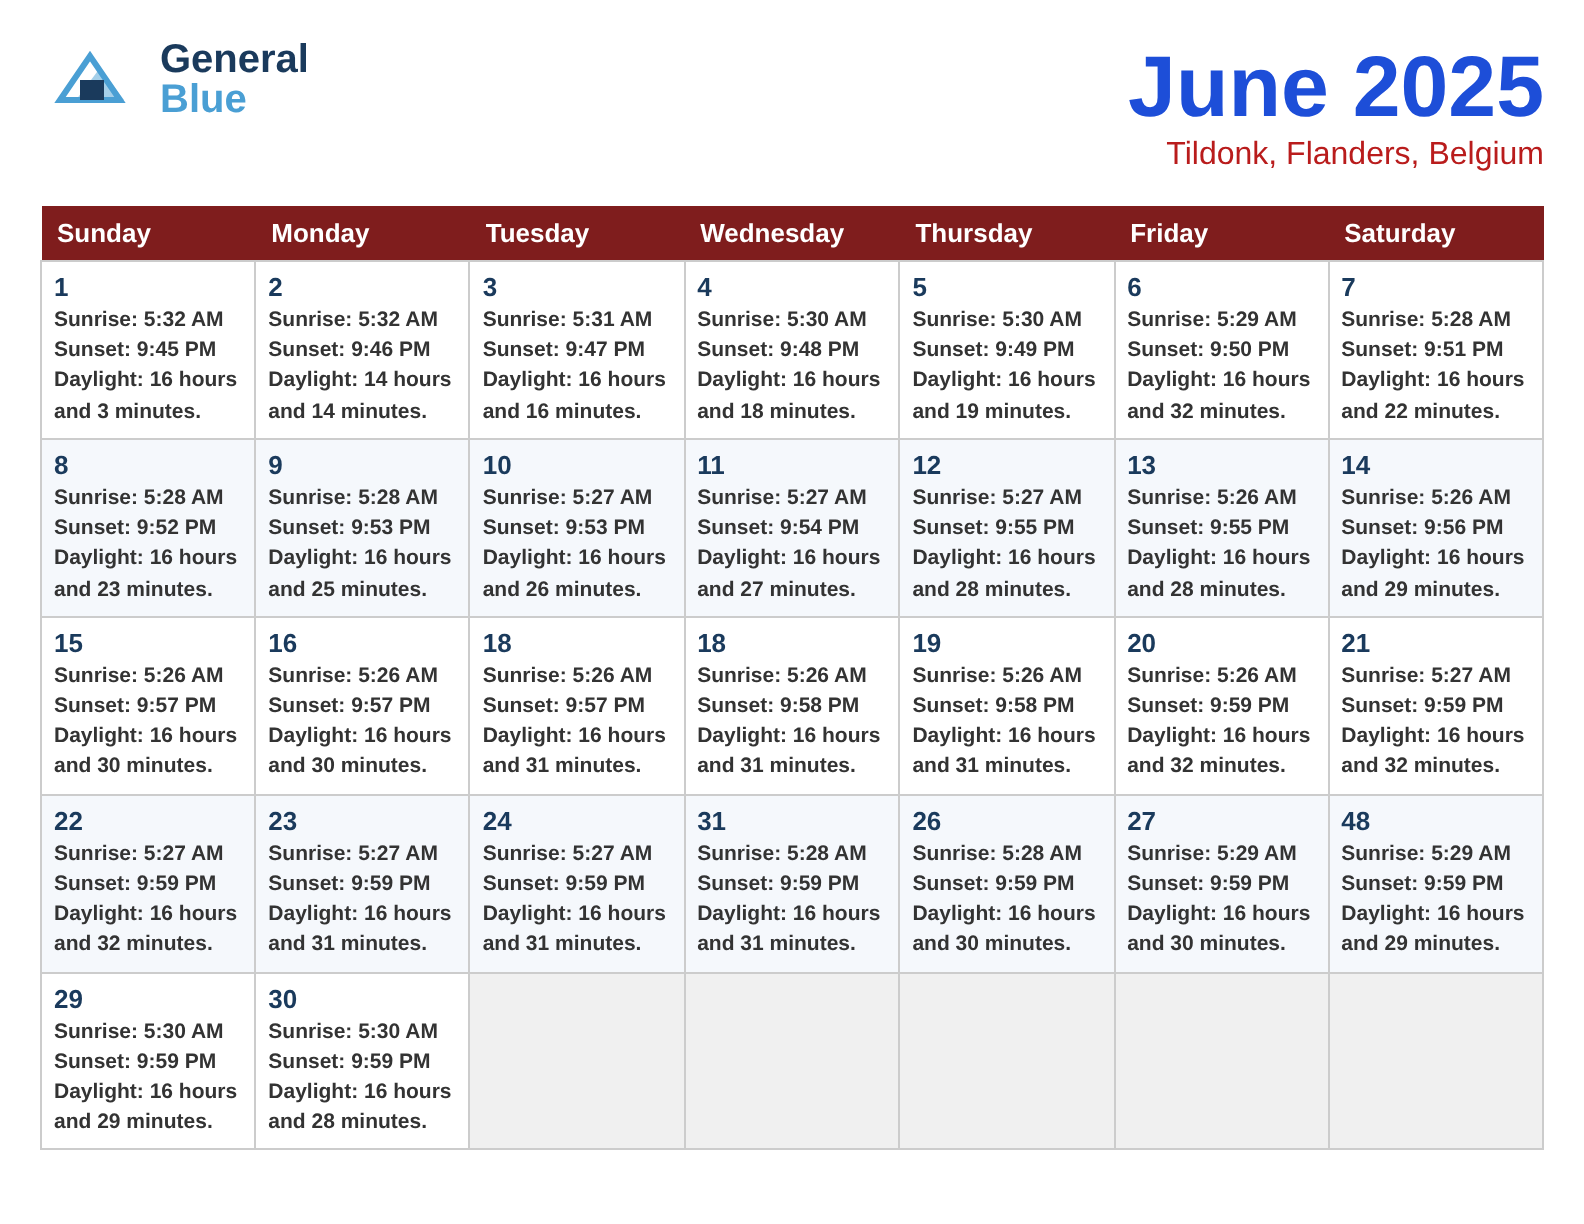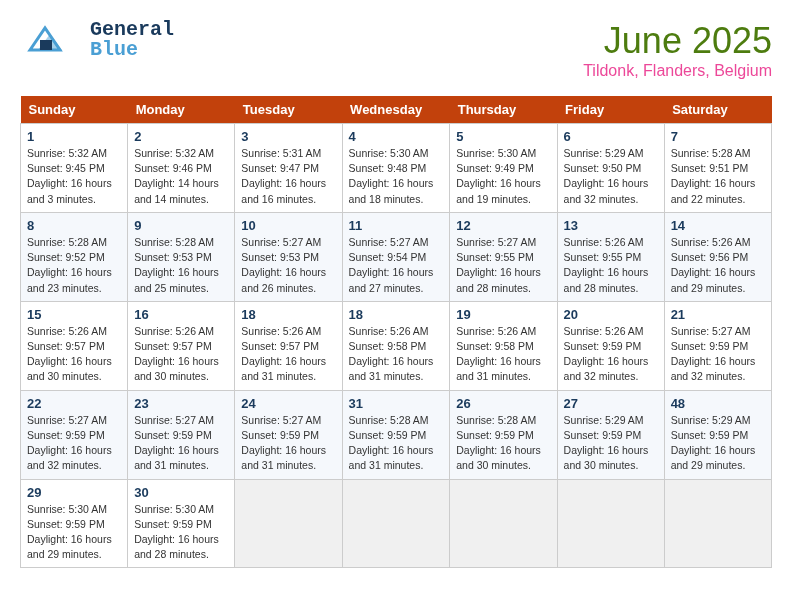--- a/index.html
+++ b/index.html
@@ -13,35 +13,35 @@
     .header-section {
       display: flex;
       justify-content: space-between;
       align-items: flex-start;
       margin-bottom: 16px;
     }
     .title-section {
       text-align: right;
     }
     .month-title {
-      font-size: 36px;
-      font-weight: normal;
-      color: #4d7c0f;
+      font-size: 43px;
+      font-weight: bold;
+      color: #1d4ed8;
     }
     .location-title {
       font-size: 16px;
-      color: #ec4899;
+      color: #b91c1c;
     }
     .calendar-table {
       width: 100%;
       border-collapse: collapse;
       font-size: 11px;
     }
     .calendar-table th {
-      background: #c2410c;
+      background: #7f1d1d;
       color: #fff;
       text-align: left;
       padding: 6px 8px;
       font-size: 13px;
       font-weight: bold;
     }
     .calendar-table td {
       border: 1px solid #ccc;
       vertical-align: top;
       padding: 5px 6px;
@@ -59,26 +59,26 @@
       font-size: 13px;
       font-weight: bold;
       color: #1a3a5c;
       display: block;
       margin-bottom: 2px;
     }
     .day-detail {
       color: #333;
       font-size: 10.5px;
       line-height: 1.45;
+      font-weight: bold;
     }
     .logo-wrapper {
       display: flex;
       align-items: center;
-      gap: 20px;
-      font-family: Liberation Mono, monospace;
+      gap: 10px;
     }
     .logo-svg {
       width: 50px;
       height: 40px;
     }
     .logo-name {
       display: flex;
       flex-direction: column;
     }
     .logo-general {

